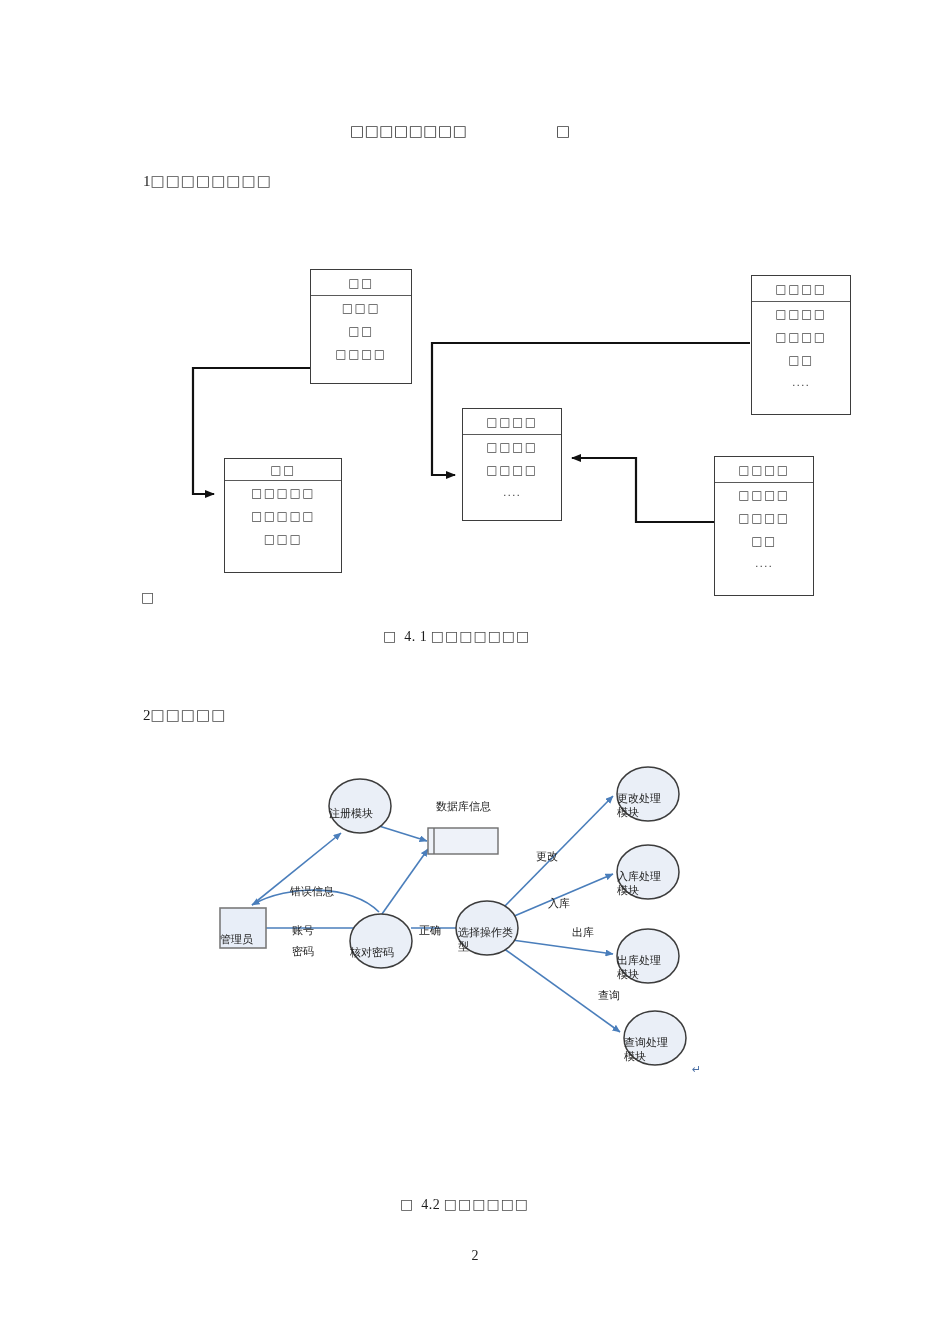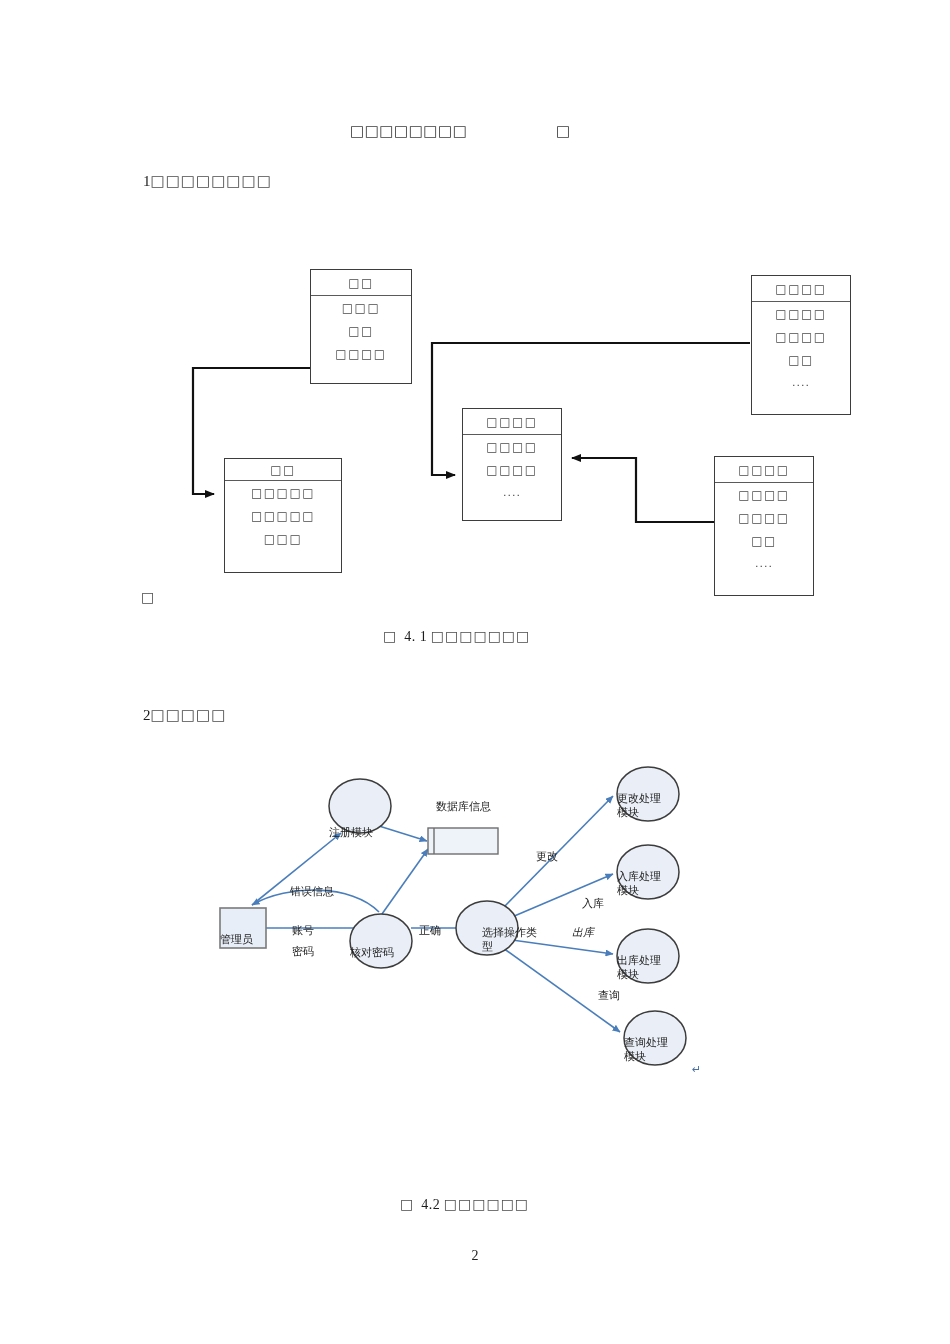--- a/index.html
+++ b/index.html
@@ -251,27 +251,27 @@
     <ellipse cx="381" cy="941" rx="31" ry="27" fill="#eaeff7" stroke="#3c3c3c" stroke-width="1.5"></ellipse>
     <ellipse cx="487" cy="928" rx="31" ry="27" fill="#eaeff7" stroke="#3c3c3c" stroke-width="1.5"></ellipse>
     <ellipse cx="648" cy="794" rx="31" ry="27" fill="#eaeff7" stroke="#3c3c3c" stroke-width="1.5"></ellipse>
     <ellipse cx="648" cy="872" rx="31" ry="27" fill="#eaeff7" stroke="#3c3c3c" stroke-width="1.5"></ellipse>
     <ellipse cx="648" cy="956" rx="31" ry="27" fill="#eaeff7" stroke="#3c3c3c" stroke-width="1.5"></ellipse>
     <ellipse cx="655" cy="1038" rx="31" ry="27" fill="#eaeff7" stroke="#3c3c3c" stroke-width="1.5"></ellipse>
   </svg>
 
   <div class="dfd-label" style="left:220px; top:921px; width:50px;">管理员</div>
 
-  <div class="dfd-label" style="left:329px; top:814px; width:62px;">注册模块</div>
+  <div class="dfd-label" style="left:329px; top:795px; width:62px;">注册模块</div>
 
   <div class="dfd-label" style="left:436px; top:788px; width:60px;">数据库信息</div>
 
   <div class="dfd-label" style="left:350px; top:934px; width:38px;">核对密码</div>
 
-  <div class="dfd-label" style="left:482px; top:914px; width:53px;">
+  <div class="dfd-label" style="left:458px; top:914px; width:53px;">
     <div>选择操作类</div>
     <div>型</div>
   </div>
 
   <div class="dfd-label" style="left:617px; top:780px; width:62px;">
     <div>更改处理</div>
     <div>模块</div>
   </div>
 
   <div class="dfd-label" style="left:617px; top:858px; width:74px;">
@@ -287,22 +287,22 @@
   <div class="dfd-label" style="left:624px; top:1024px; width:62px;">
     <div>查询处理</div>
     <div>模块</div>
   </div>
 
   <div class="dfd-label" style="left:290px; top:873px; width:72px;">错误信息</div>
   <div class="dfd-label" style="left:292px; top:912px; width:36px;">账号</div>
   <div class="dfd-label" style="left:292px; top:933px; width:36px;">密码</div>
   <div class="dfd-label" style="left:419px; top:912px; width:36px;">正确</div>
   <div class="dfd-label" style="left:536px; top:838px; width:36px;">更改</div>
-  <div class="dfd-label" style="left:582px; top:885px; width:36px;">入库</div>
-  <div class="dfd-label" style="left:572px; top:914px; width:36px;font-style:italic;">出库</div>
+  <div class="dfd-label" style="left:548px; top:885px; width:36px;">入库</div>
+  <div class="dfd-label" style="left:572px; top:914px; width:36px;">出库</div>
   <div class="dfd-label" style="left:598px; top:977px; width:36px;">查询</div>
 
   <div class="dfd-label" style="left:692px; top:1051px; width:16px; color:#4a6fa5;">↵</div>
 
   <div class="figure-caption" id="caption-42">
     <span class="tofu">□</span>&nbsp;&nbsp;<span class="caption-num">4.2</span>&nbsp;<span class="tofu">□□□□□□</span>
   </div>
 
   <div class="page-number">2</div>
 

